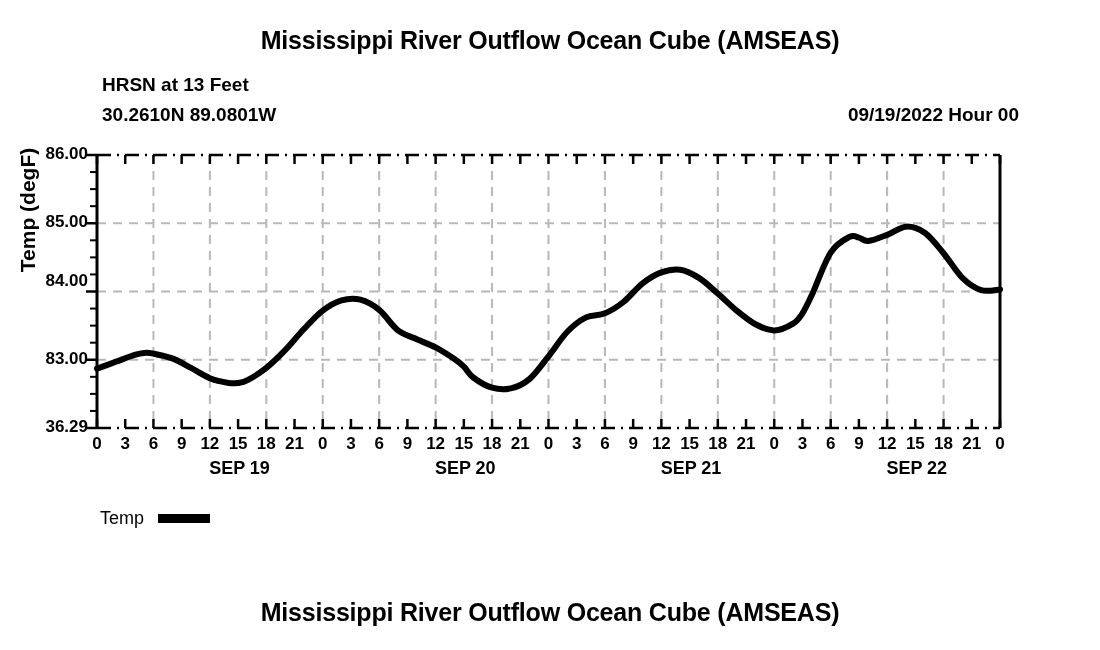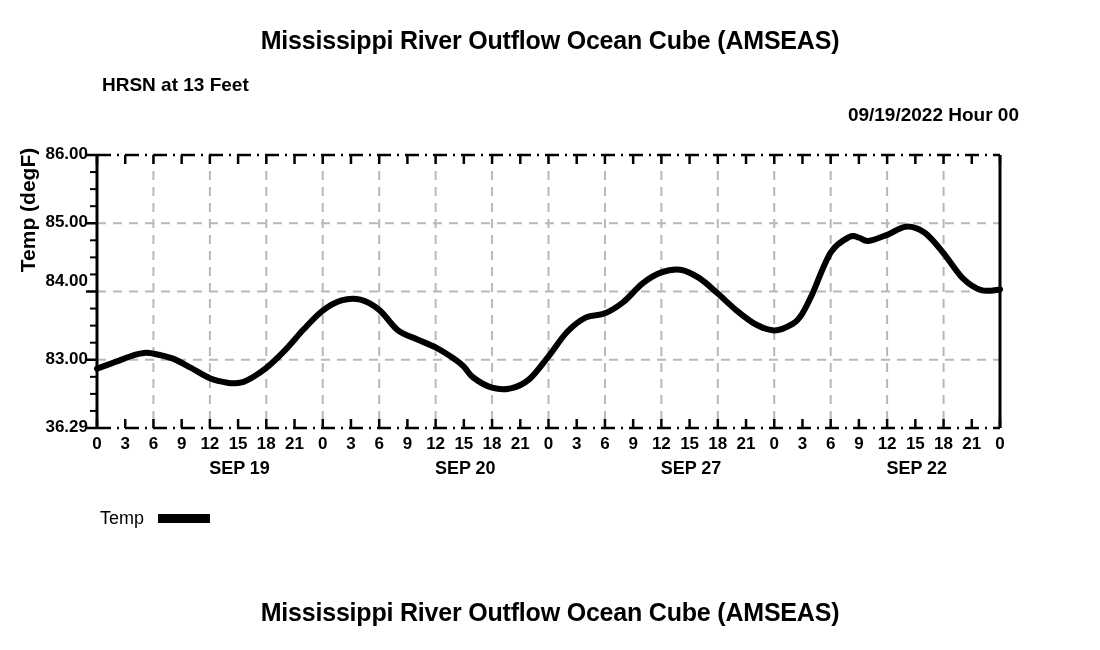--- a/index.html
+++ b/index.html
@@ -140,20 +140,21 @@
   }
 </style>
 </head>
 <body>
 
 <div id="page">
 
   <div class="title-top">Mississippi River Outflow Ocean Cube (AMSEAS)</div>
 
   <div class="hdr-station">HRSN at 13 Feet</div>
+  <div class="hdr-coords">30.2610N  89.0801W</div>
   <div class="hdr-date">09/19/2022 Hour 00</div>
 
   <div class="ylabel">Temp (degF)</div>
 
   <div id="ytick-labels">
       <div class="ytick-label" style="top: 144px;">86.00</div>
       <div class="ytick-label" style="top: 212.25px;">85.00</div>
       <div class="ytick-label" style="top: 271px;">84.00</div>
       <div class="ytick-label" style="top: 348.75px;">83.00</div>
       <div class="ytick-label" style="top: 417px;">36.29</div>
@@ -307,21 +308,21 @@
       <div class="xtick-label" style="left: 858.906px;">9</div>
       <div class="xtick-label" style="left: 887.125px;">12</div>
       <div class="xtick-label" style="left: 915.344px;">15</div>
       <div class="xtick-label" style="left: 943.562px;">18</div>
       <div class="xtick-label" style="left: 971.781px;">21</div>
       <div class="xtick-label" style="left: 1000px;">0</div>
     </div>
   <div id="xday-labels">
       <div class="xday-label" style="left: 209.875px;">SEP 19</div>
       <div class="xday-label" style="left: 435.625px;">SEP 20</div>
-      <div class="xday-label" style="left: 661.375px;">SEP 27</div>
+      <div class="xday-label" style="left: 661.375px;">SEP 21</div>
       <div class="xday-label" style="left: 887.125px;">SEP 22</div>
     </div>
 
 
   <div class="legend">
     <span class="legend-label">Temp</span>
     <span class="legend-swatch" style="background: rgb(0, 0, 0);"></span>
   </div>
 
   <div class="title-bottom">Mississippi River Outflow Ocean Cube (AMSEAS)</div>

